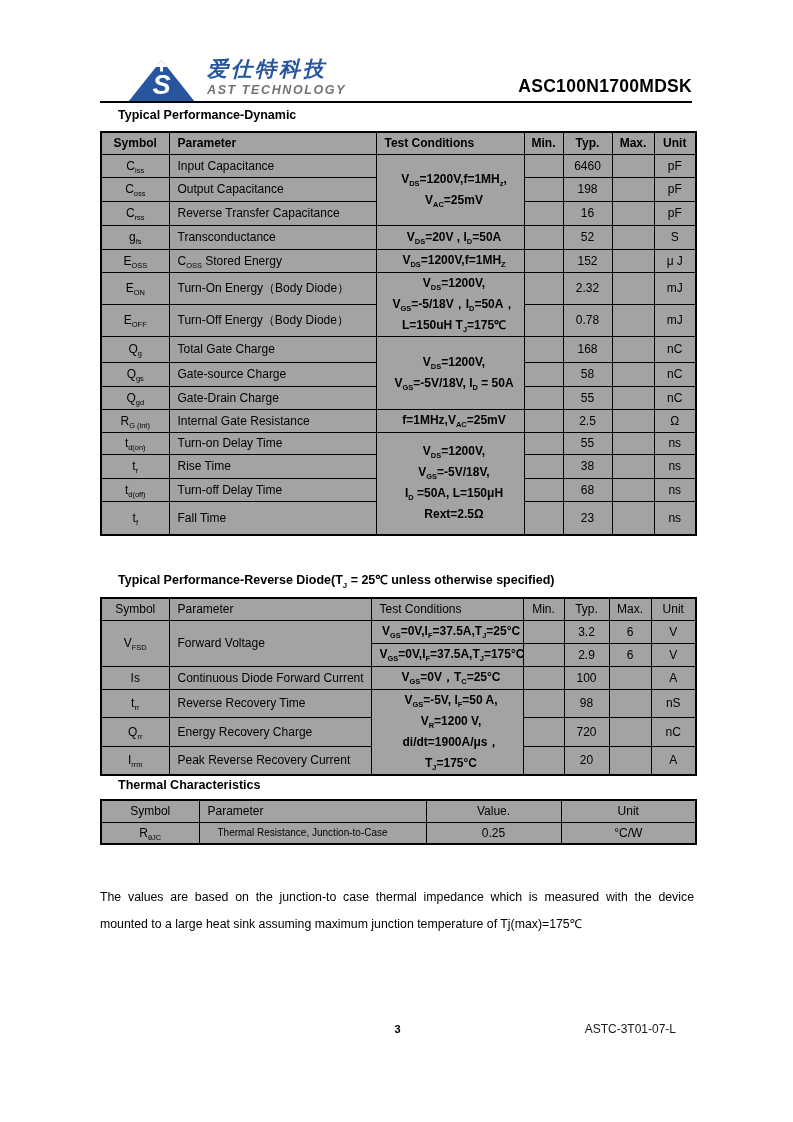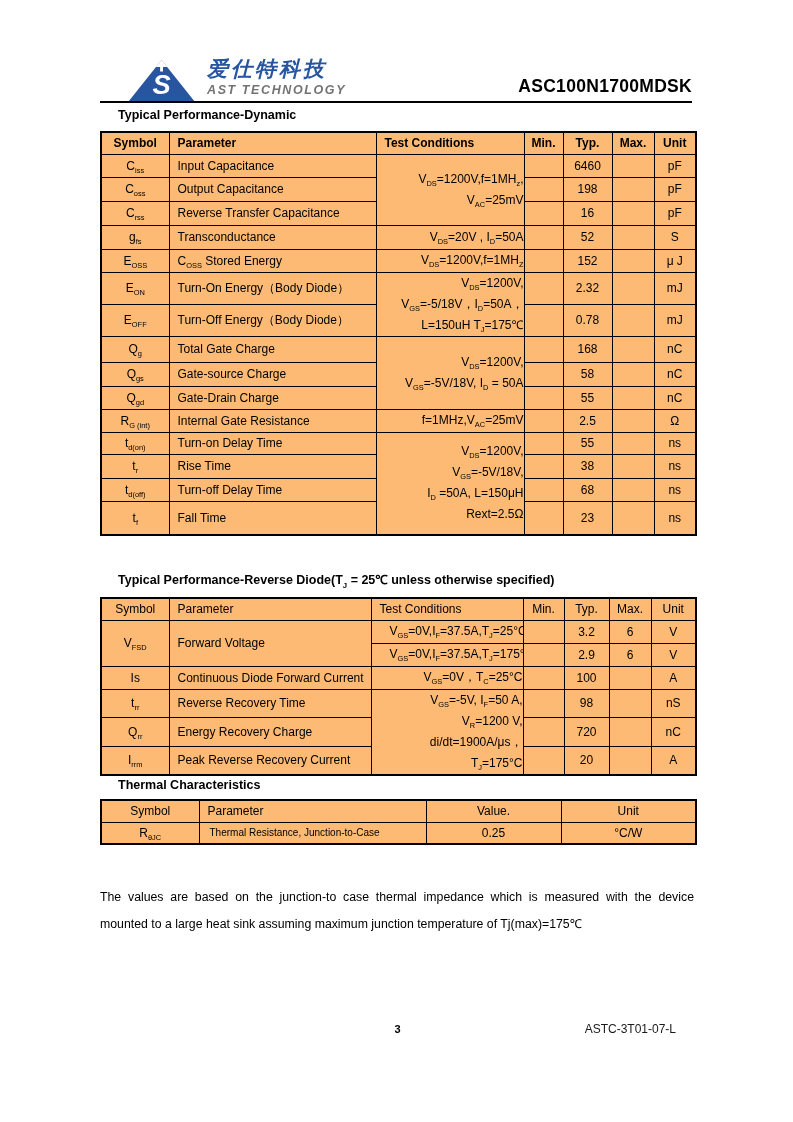--- a/index.html
+++ b/index.html
@@ -12,30 +12,30 @@
   .logo-wrap { position:absolute; left:127px; top:57px; display:flex; align-items:flex-start; }
   .logo-mark { width:72px; height:46px; }
   .brand-text { margin-left:8px;font-style:italic; }
   .brand-cn { font-size:21px; font-weight:bold; letter-spacing:3px; color:#27559F; line-height:24px; }
   .brand-en { font-size:12.5px; font-weight:bold; letter-spacing:1.6px; color:#737373; line-height:15px; margin-top:2px; }
   .part-number { position:absolute; top:76px; right:101px; font-size:17.5px; font-weight:bold; letter-spacing:0.3px; }
   .header-rule { position:absolute; left:100px; top:101px; width:592px; height:2px; background:#000; }
   
   .sec-title { position:absolute; left:118px; font-size:12.5px; font-weight:bold; }
   
-  table { border-collapse:collapse; table-layout:fixed; position:absolute; left:100px; background:#fdba74; }
+  table { border-collapse:collapse; table-layout:fixed; position:absolute; left:100px; background:#a3a3a3; }
   table, td, th { border:1px solid #000; }
   table { border-width:2px; }
   td, th { font-size:12px; text-align:center; vertical-align:middle; overflow:hidden; }
   th { font-weight:bold; }
   .th-plain th { font-weight:normal; }
   .left { text-align:left; padding-left:8px; }
-  .cond { text-align:right; padding-left:18px; line-height:1.75; }
+  .cond { text-align:center; padding-left:8px; line-height:1.75;font-weight:bold; }
   sub { font-size:62%; line-height:0; }
-  .small-param { font-size:10px; padding-left:10px; }
+  .small-param { font-size:10px; padding-left:18px; }
   
   .note { position:absolute; left:100px; top:884px; width:594px; font-size:12.3px; line-height:27px; text-align:justify; }
   .page-num { position:absolute; left:100px; top:1023px; width:595px; text-align:center; font-size:11px; font-weight:bold; }
   .doc-code { position:absolute; top:1022px; right:117px; font-size:12px; color:#1a1a1a; }
 </style>
 </head>
 <body>
 
 <div class="page">
 

